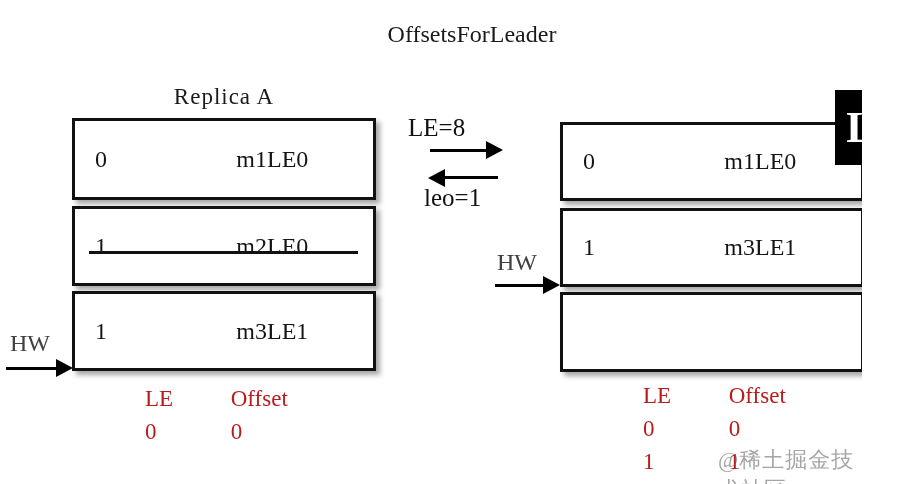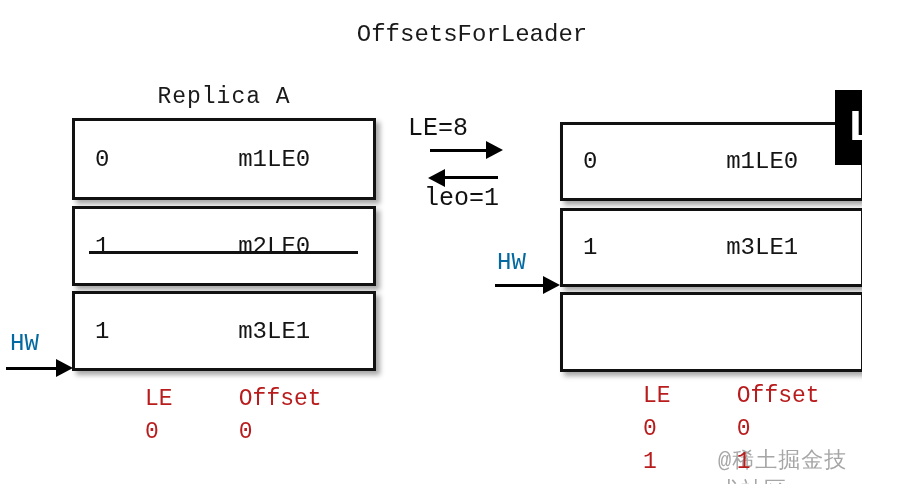--- a/index.html
+++ b/index.html
@@ -1,20 +1,20 @@
 <!DOCTYPE html>
 <html><head>
 <meta charset="utf-8">
 <style>
   html,body{margin:0;padding:0;background:#ffffff;}
   .canvas{
     position:relative;
     width:862px;height:484px;
     background:#ffffff;
-    font-family:Liberation Mono, monospace;
+    font-family:Liberation Serif, serif;
     color:#151515;
     overflow:hidden;
   }
   .center-title{
     position:absolute;left:302px;top:18px;width:340px;
     text-align:center;font-size:24px;line-height:33px;color:#1a1a1a;
   }
   .replica-title{
     position:absolute;width:304px;text-align:center;
     font-size:23px;color:#1a1a1a;letter-spacing:1px;
@@ -26,21 +26,21 @@
     display:flex;align-items:center;
     padding:0 20px;font-size:24px;
   }
   .log-box .c1{flex:1;text-align:left;}
   .log-box .c2{flex:1;text-align:right;}
   .log-box .c3{flex:1;}
   .strike-line{
     position:absolute;left:14px;right:15px;top:42px;height:3px;
     background:#111111;
   }
-  .hw-label{position:absolute;font-size:24px;color:#0369a1;}
+  .hw-label{position:absolute;font-size:24px;color:#404040;}
   .arrow-shaft{position:absolute;height:3px;background:#000000;}
   .arrow-head-right{
     position:absolute;width:0;height:0;
     border-top:9px solid transparent;border-bottom:9px solid transparent;
     border-left:17px solid #000000;
   }
   .arrow-head-left{
     position:absolute;width:0;height:0;
     border-top:9px solid transparent;border-bottom:9px solid transparent;
     border-right:17px solid #000000;

